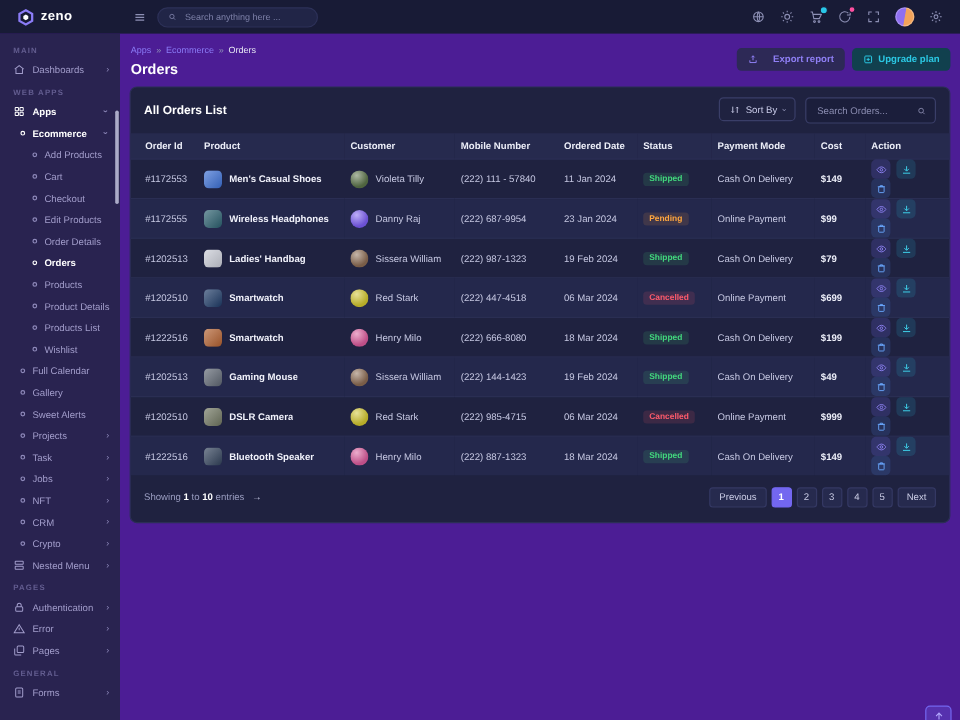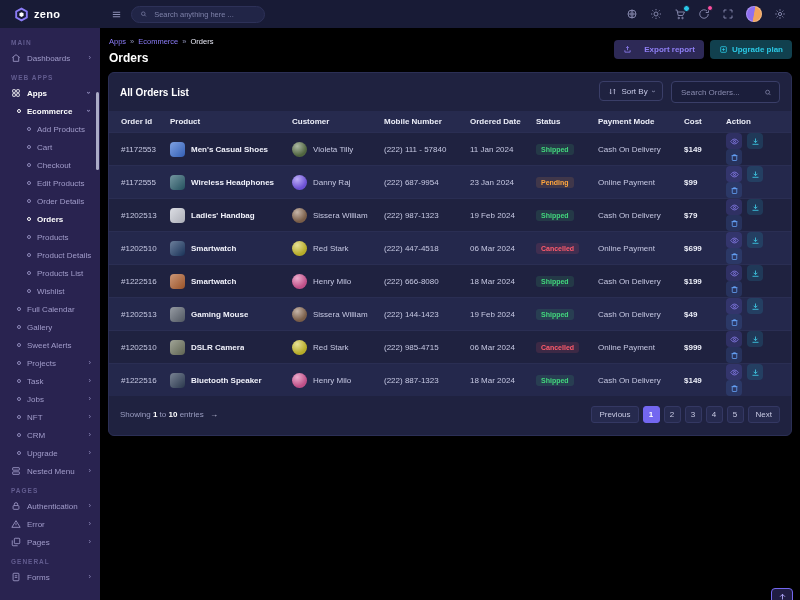--- a/index.html
+++ b/index.html
@@ -1,17 +1,17 @@
 <!DOCTYPE html>
 <html><head>
 <meta charset="utf-8">
 <style>
   html,body{margin:0;padding:0;background:#0e1022;}
   *{box-sizing:border-box;}
-  .app{position:relative;width:800px;height:600px;background:#000000;overflow:hidden;
+  .app{position:relative;width:800px;height:600px;background:#4c1d95;overflow:hidden;
        font-family:"Liberation Sans","DejaVu Sans",sans-serif;color:#c6c8e2;}
 
   
   .topbar{position:absolute;top:0;left:0;width:800px;height:28px;background:#181b36;
           display:flex;align-items:center;z-index:4;}
   .logo-box{width:100px;height:28px;display:flex;align-items:center;gap:5px;padding-left:14px;flex:none;}
   .logo-text{font-size:11px;font-weight:700;color:#fff;letter-spacing:.3px;}
   .hamburger{margin-left:11px;color:#8d90b5;display:flex;align-items:center;cursor:pointer;}
   .search-pill{margin-left:9px;width:134px;height:17px;background:#212547;border:1px solid #2d3158;
                border-radius:9px;display:flex;align-items:center;gap:5px;padding:0 8px;}
@@ -282,21 +282,21 @@
           <span class="side-label">NFT</span>
           <span class="chev">›</span>
         </div>
         <div class="side-item lvl1">
           <span class="bullet"></span>
           <span class="side-label">CRM</span>
           <span class="chev">›</span>
         </div>
         <div class="side-item lvl1">
           <span class="bullet"></span>
-          <span class="side-label">Upgrade</span>
+          <span class="side-label">Crypto</span>
           <span class="chev">›</span>
         </div>
         <div class="side-item lvl0">
           <svg viewBox="0 0 24 24" width="10" height="10" fill="none" stroke="currentColor" stroke-width="2" class="sicon">
             <rect x="4" y="4" width="16" height="6" rx="1"></rect>
             <rect x="4" y="14" width="16" height="6" rx="1"></rect>
           </svg>
           <span class="side-label">Nested Menu</span>
           <span class="chev">›</span>
         </div>

